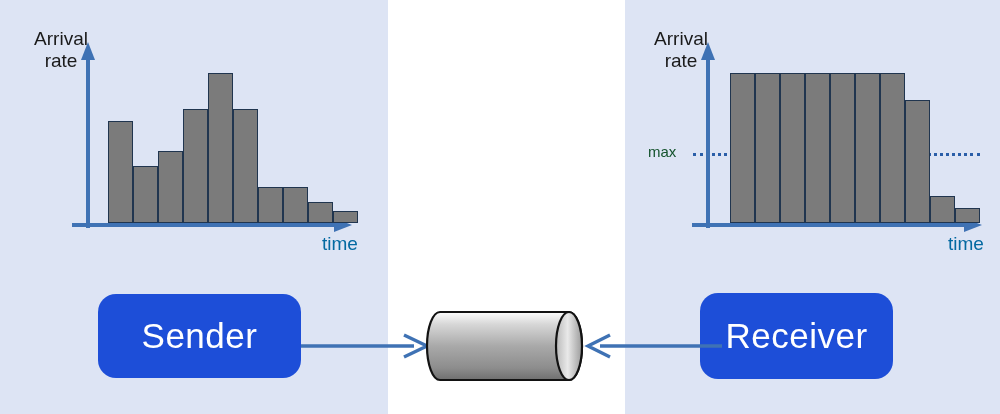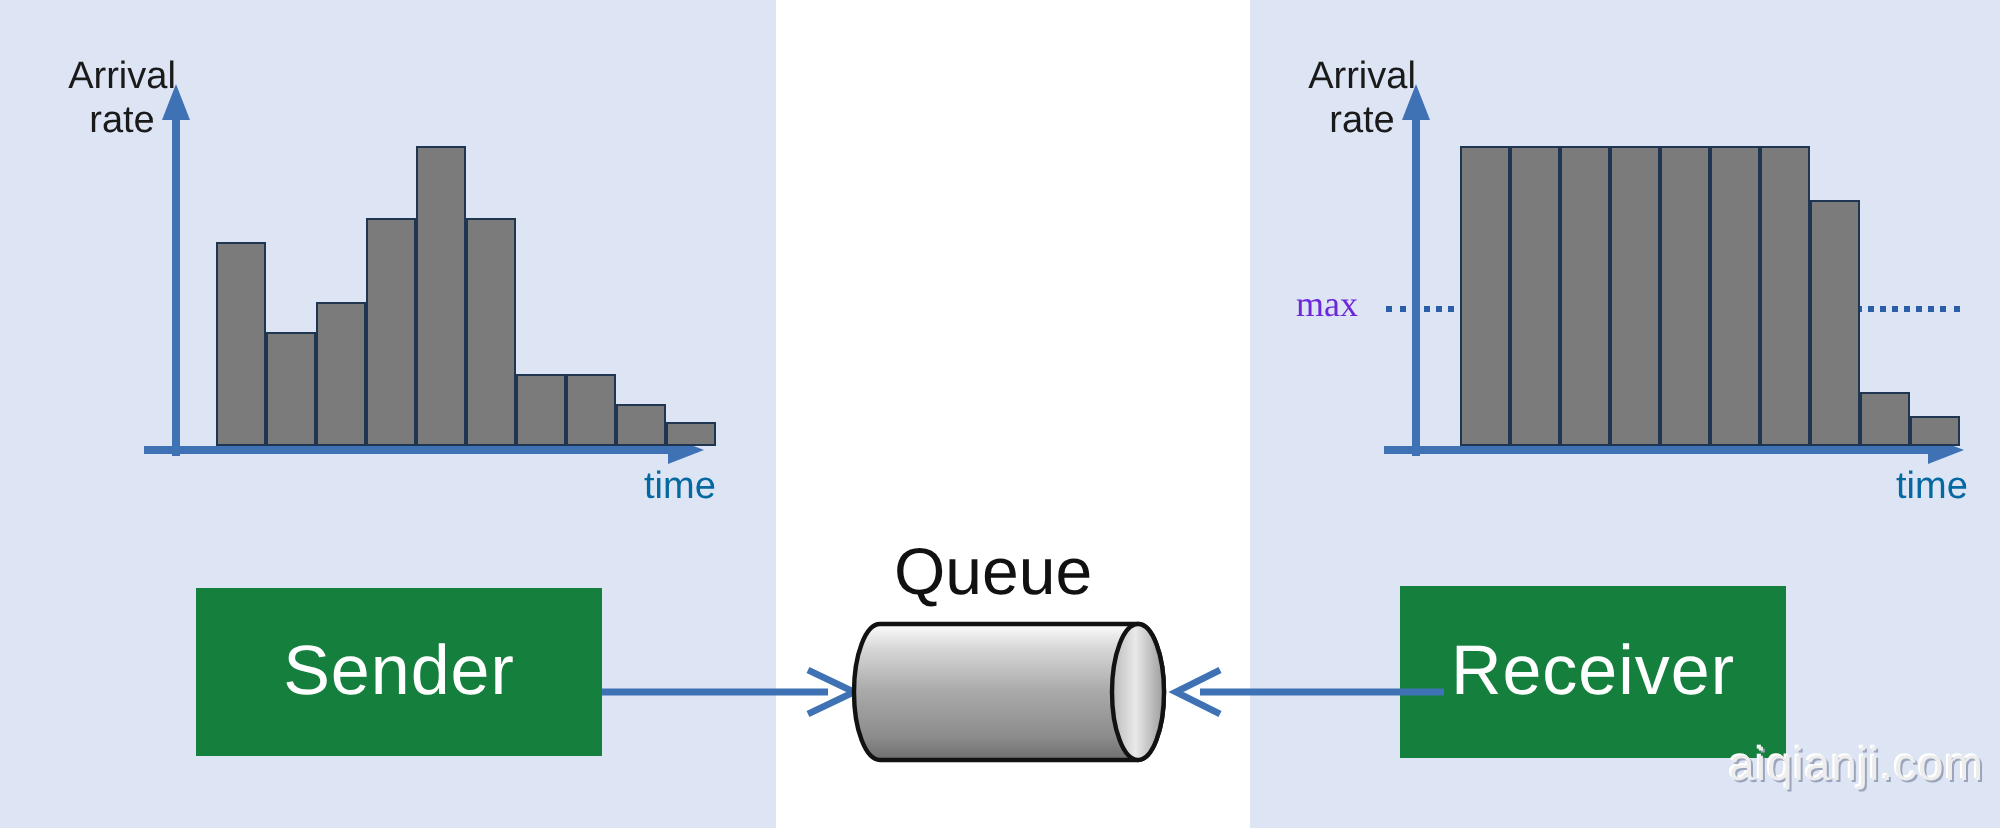--- a/index.html
+++ b/index.html
@@ -22,24 +22,23 @@
     text-align:center;
   }
   .time-label{
     position:absolute;
     color:#0369a1;
     font-size:19px;
     line-height:22px;
   }
   .max-label{
     position:absolute;
-    color:#6d28d9;
-    font-size:18px;
+    color:#14532d;
+    font-size:15px;
     line-height:20px;
-    font-family:Liberation Serif, serif;
   }
 
   
   .axis-svg{position:absolute;left:0;top:0;overflow:visible;}
 
   .bars{position:absolute;}
   .bar{
     position:absolute;
     bottom:0;
     background:#7b7b7b;
@@ -48,27 +47,28 @@
   }
 
   .dotline{
     position:absolute;
     height:0;
     border-top:3px dotted #2a5ea8;
   }
 
   .procbox{
     position:absolute;
-    background:#15803d;
+    background:#1d4ed8;
     color:#ffffff;
     display:flex;
     align-items:center;
     justify-content:center;
     font-size:35px;
     letter-spacing:0.5px;
+    border-radius:18px;
   }
   .queue-title{
     position:absolute;
     color:#111111;
     font-size:33px;
     line-height:36px;
     white-space:nowrap;
   }
 
   .flow-svg{position:absolute;left:0;top:0;overflow:visible;}
@@ -155,21 +155,20 @@
         <div class="bar" style="left: 315px; width: 25px; height: 15px; bottom: 0px;"></div>
       </div>
 
     <div class="time-label" style="left:308px;top:213px;">time</div>
   </div>
 
   <div class="procbox" id="receiver-box" style="left:700px;top:293px;width:193px;height:86px;">
     <span>Receiver</span>
   </div>
 
-  <div class="queue-title" id="queue-title" style="left:447px;top:268px;">Queue</div>
 
   <svg class="flow-svg" width="1000" height="414">
     <defs>
       <linearGradient id="cylBody" x1="0" y1="0" x2="0" y2="1">
         <stop offset="0%" stop-color="#fdfdfd"></stop>
         <stop offset="18%" stop-color="#d7d7d7"></stop>
         <stop offset="50%" stop-color="#a9a9a9"></stop>
         <stop offset="82%" stop-color="#8d8d8d"></stop>
         <stop offset="100%" stop-color="#6f6f6f"></stop>
       </linearGradient>
@@ -189,14 +188,13 @@
       <line x1="722" y1="346" x2="600" y2="346" stroke="#3f72b4" stroke-width="3.4"></line>
       <polyline points="610,335 588,346 610,357" fill="none" stroke="#3f72b4" stroke-width="3.4"></polyline>
     </g>
 
     <g>
       <path d="M 440 312 L 569 312 A 13 34 0 0 1 569 380 L 440 380 A 13 34 0 0 1 440 312 Z" fill="url(#cylBody)" stroke="#121212" stroke-width="2.2"></path>
       <ellipse cx="569" cy="346" rx="13" ry="34" fill="url(#cylCap)" stroke="#121212" stroke-width="2.2"></ellipse>
     </g>
   </svg>
 
-  <div class="watermark">aiqianji.com</div>
 </div>
 
 </body></html>

